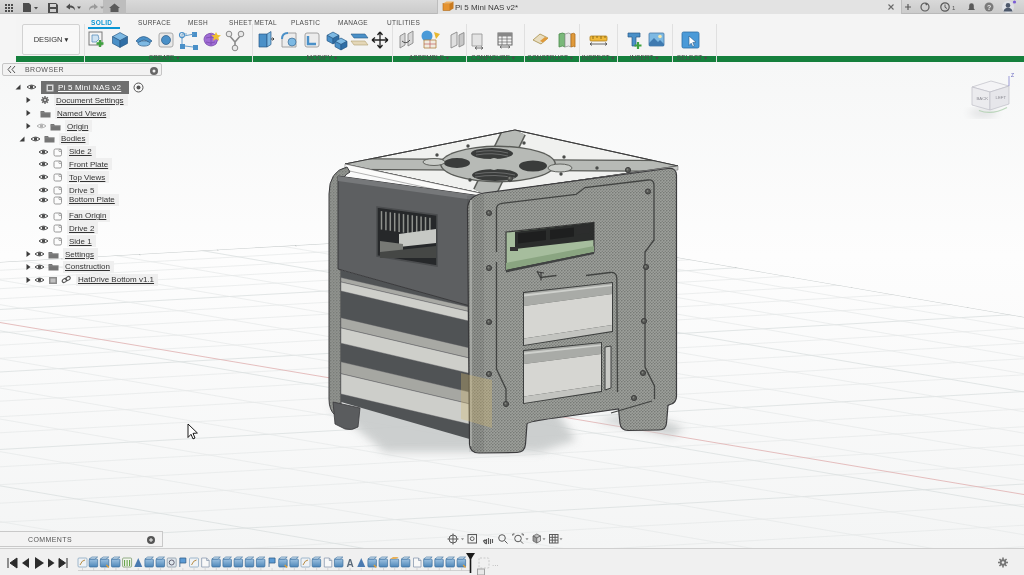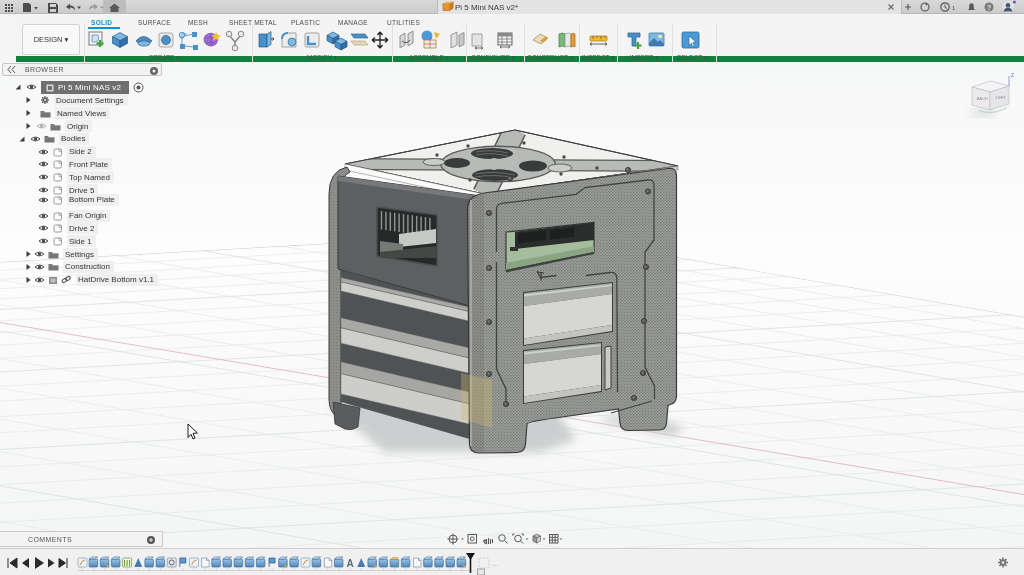--- a/index.html
+++ b/index.html
@@ -30,21 +30,21 @@
   #viewport { position:absolute; left:0; top:62px; width:1024px; height:486px;
     background:linear-gradient(#f6f7f7 0%, #fdfdfd 40%, #f4f5f5 100%); overflow:hidden; }
   #vpsvg { position:absolute; left:0; top:0; }
 
   
   #browser { position:absolute; left:0; top:1px; width:170px; }
   #bhead { position:absolute; left:2px; top:1px; width:160px; height:13px; background:#f2f2f2;
     border:1px solid #c6c6c6; border-radius:2px; display:flex; align-items:center; }
   #bhead .t { font-size:7px; color:#555; letter-spacing:.4px; margin-left:9px; }
   .brow { position:absolute; height:13px; display:flex; align-items:center; }
-  .blab { font-size:8px; color:#333; background:rgba(238,238,238,.92); padding:1.5px 4px 1.5px 2px; white-space:nowrap; }
+  .blab { font-size:8px; color:#333; background:rgba(238,238,238,.92); padding:1.5px 4px 1.5px 2px; white-space:nowrap;text-decoration:underline; }
   .blab.root { background:#6f6f6f; color:#fff; padding:2px 8px 2px 5px; letter-spacing:.2px; }
 
   
   #comments { position:absolute; left:-1px; top:469px; width:164px; height:16px; background:#f3f3f3;
     border:1px solid #c9c9c9; display:flex; align-items:center; }
   #comments .t { font-size:7px; color:#555; letter-spacing:.4px; margin-left:28px; }
   #navbar { position:absolute; left:443px; top:470px; height:15px; display:flex; align-items:center; gap:4px; }
 
   
   #timeline { position:absolute; left:0; top:548px; width:1024px; height:27px; background:#f0f0f0;
@@ -564,21 +564,21 @@
           <svg width="11" height="8" style="flex:none">
             <path d="M1 4 Q5.5 0.2 10 4 Q5.5 7.8 1 4 Z" fill="none" stroke="#4a4a4a" stroke-width="1"></path>
             <circle cx="5.5" cy="4" r="1.7" fill="#4a4a4a"></circle>
           </svg>
           <span style="width:4px"></span>
           <svg width="10" height="10" style="flex:none">
             <rect x="1" y="2" width="7.5" height="7" rx="1.5" fill="#fcfcfc" stroke="#8e8e8e" stroke-width="0.9"></rect>
             <circle cx="7" cy="3.5" r="1.2" fill="none" stroke="#8e8e8e" stroke-width="0.7"></circle>
           </svg>
           <span style="width:4px"></span>
-          <span class="blab">Top Named</span>
+          <span class="blab">Top Views</span>
         </div>
         <div class="brow" style="left:0;top:120.5px">
           <span style="width:38px"></span>
           <svg width="11" height="8" style="flex:none">
             <path d="M1 4 Q5.5 0.2 10 4 Q5.5 7.8 1 4 Z" fill="none" stroke="#4a4a4a" stroke-width="1"></path>
             <circle cx="5.5" cy="4" r="1.7" fill="#4a4a4a"></circle>
           </svg>
           <span style="width:4px"></span>
           <svg width="10" height="10" style="flex:none">
             <rect x="1" y="2" width="7.5" height="7" rx="1.5" fill="#fcfcfc" stroke="#8e8e8e" stroke-width="0.9"></rect>

